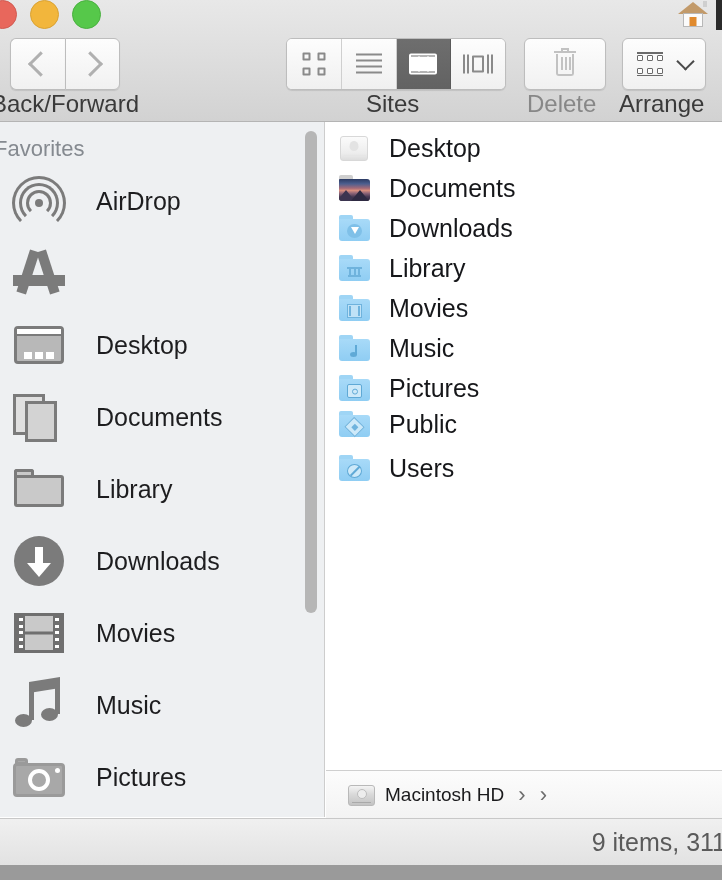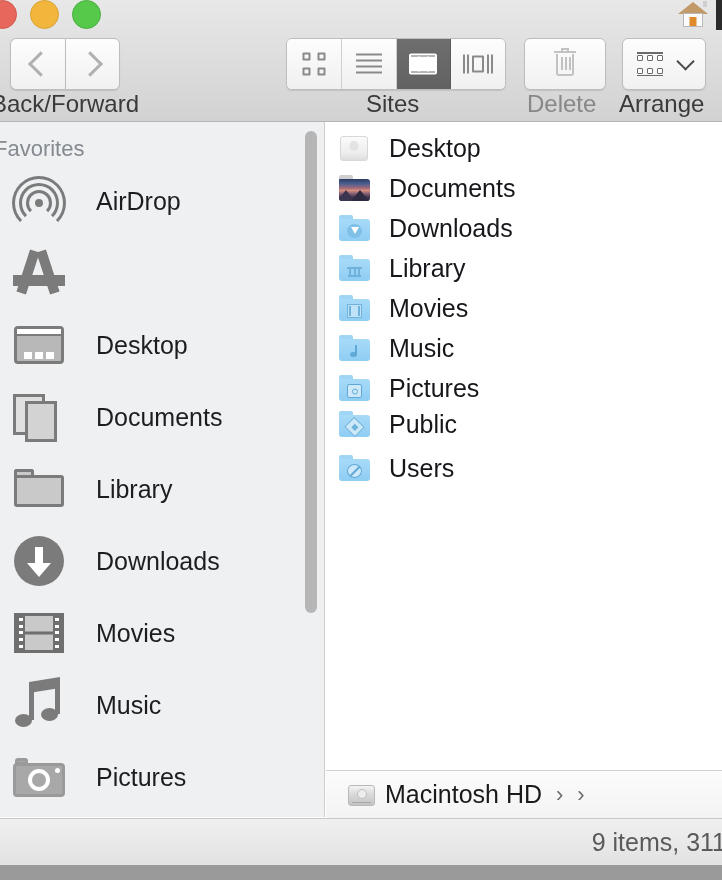--- a/index.html
+++ b/index.html
@@ -694,21 +694,21 @@
     display: flex; align-items: center;
     flex: 0 0 auto;
   }
   .crumb-icon {
     position: relative;
     width: 27px; height: 24px;
     margin-left: 22px;
     flex: 0 0 auto;
   }
   .crumb-label {
-    font-size: 25px;
+    font-size: 19px;
     color: #1a1a1c;
     margin-left: 10px;
     white-space: nowrap;
   }
   .crumb-sep {
     font-size: 22px;
     color: #6d6d6d;
     margin: 0 0 0 14px;
     flex: 0 0 auto;
   }

